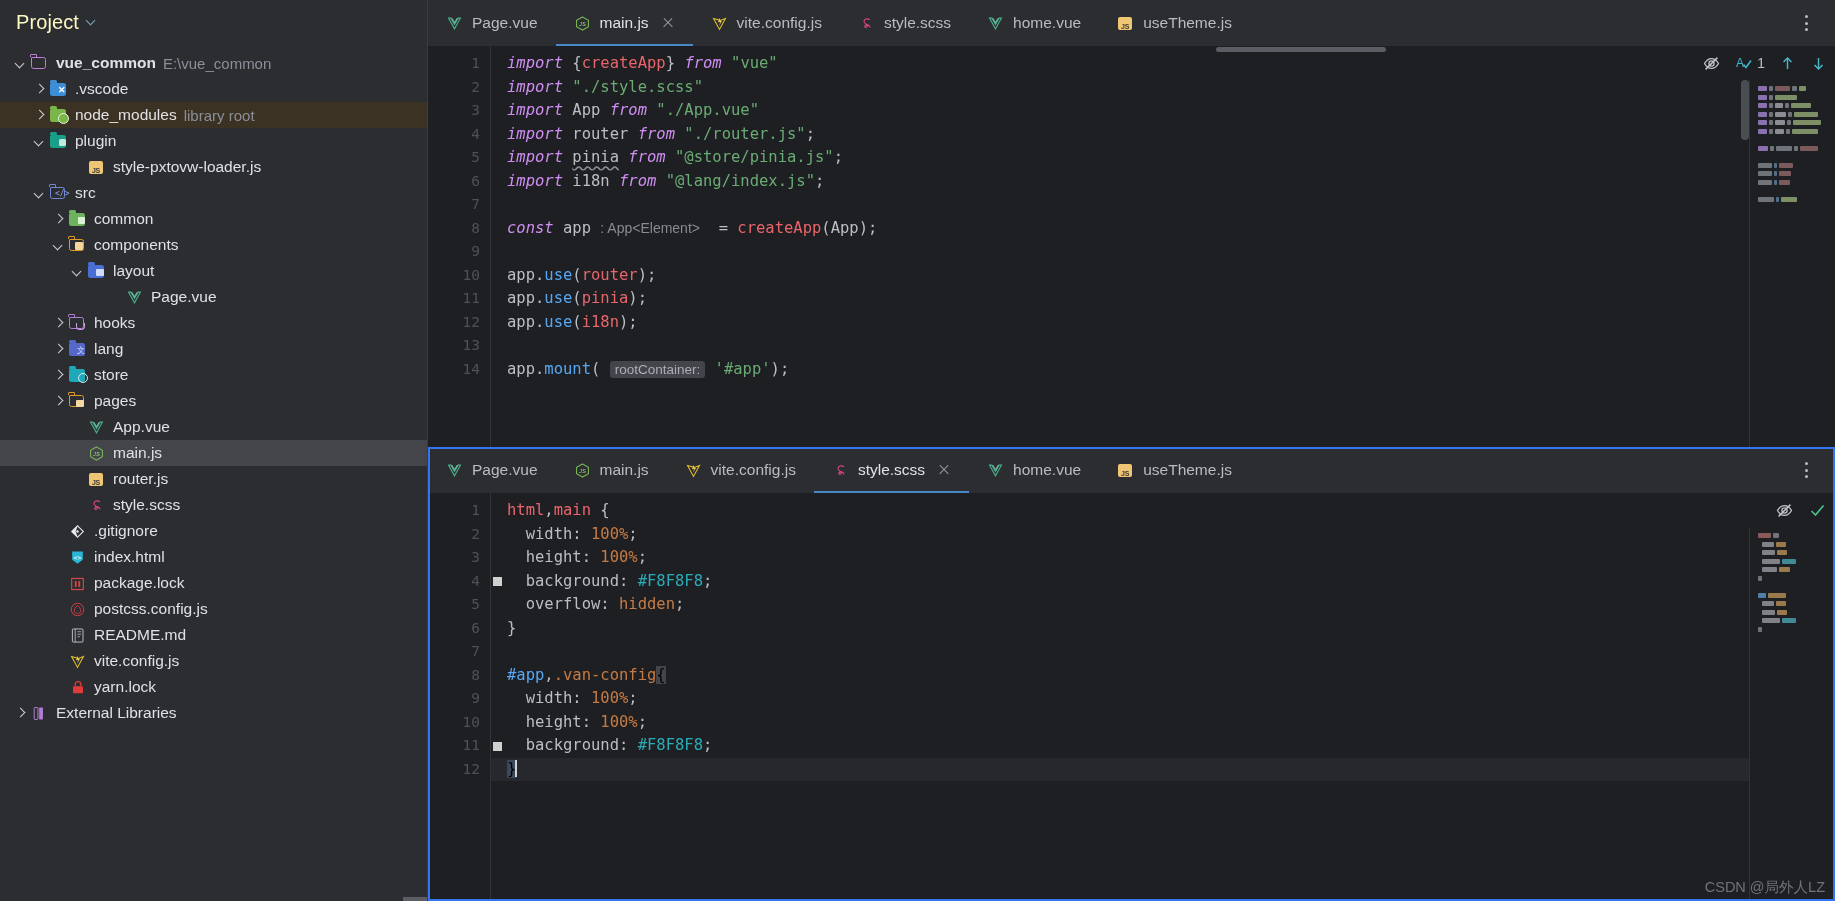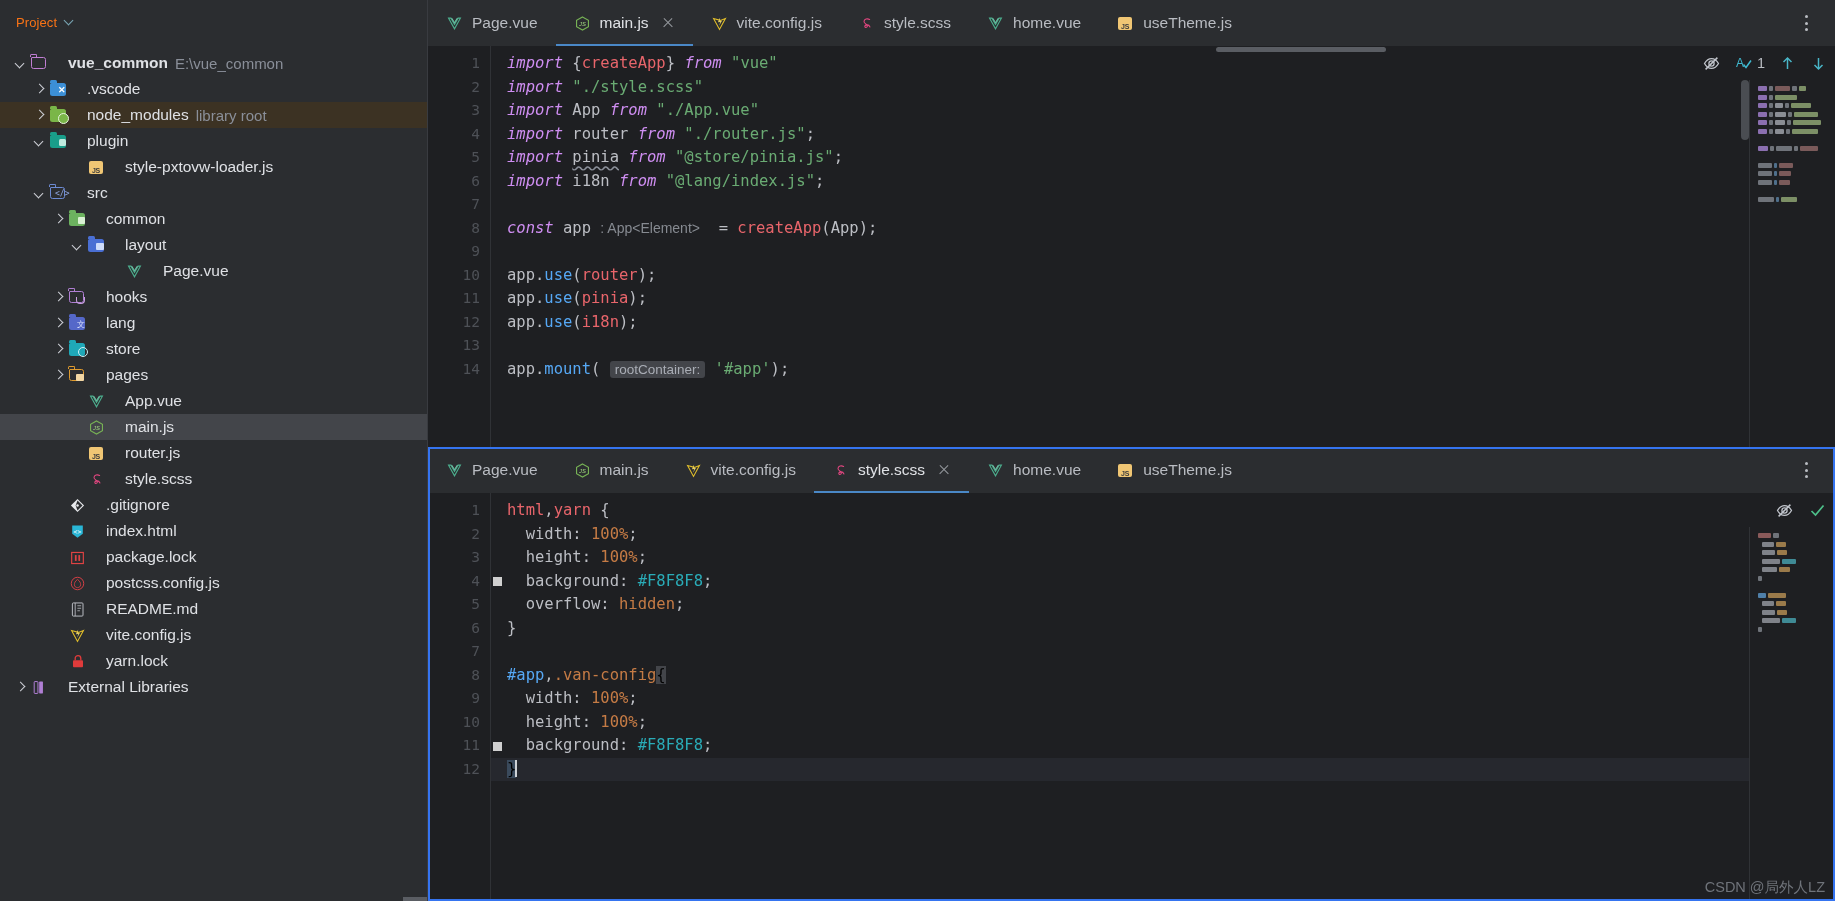--- a/index.html
+++ b/index.html
@@ -28,22 +28,22 @@
     overflow: hidden;
   }
   .sidebar-header {
     height: 44px;
     display: flex;
     align-items: center;
     padding-left: 16px;
     gap: 7px;
   }
   .sidebar-title {
-    color: #f97316;
-    font-size: 13px;
+    color: #fef9c3;
+    font-size: 20px;
     letter-spacing: .1px;
   }
   .chev-down-small {
     width: 12px; height: 12px;
     position: relative;
     display: inline-block;
   }
   .chev-down-small::after {
     content: "";
     position: absolute;
@@ -79,21 +79,21 @@
     border-bottom:1.7px solid #ced0d6;
     transform: rotate(-45deg);
   }
   .arrow.open::after { transform: rotate(45deg); left:1px; top:2.5px;}
   .ic {
     width: 18px; height: 18px; min-width:18px;
     margin-right: 7px;
     position: relative;
     display: inline-block;
   }
-  .label { color:#dfe1e5;margin-left:12px; }
+  .label { color:#dfe1e5; }
   .label.bold { font-weight: bold; }
   .dim { color: #8a8f99; margin-left: 7px; font-size: 15px;}
 
   
   .fold {
     position:absolute; left:0; top:3px;
     width:16px; height:12.5px;
     border-radius: 1.5px 2.5px 2.5px 2.5px;
   }
   .fold::before {
@@ -391,20 +391,31 @@
         <div class="tree-row">
           <span style="width: 48px; min-width: 48px;"></span>
           <span class="tw">
             <span class="arrow"></span>
           </span>
           <span class="ic">
             <span class="fold" style="background:#6cb25f"></span>
             <span style="position:absolute;left:9px;top:7px;width:6.5px;height:6.5px;background:#d9f0d3;border-radius:1px;"></span>
           </span>
           <span class="label">common</span>
+        </div>
+        <div class="tree-row">
+          <span style="width: 48px; min-width: 48px;"></span>
+          <span class="tw">
+            <span class="arrow open"></span>
+          </span>
+          <span class="ic">
+            <span class="fold-outline" style="--fc:#e09b2e"></span>
+            <span style="position:absolute;left:6px;top:6px;width:8px;height:8px;background:#f5d59a;border-radius:1px;"></span>
+          </span>
+          <span class="label">components</span>
         </div>
         <div class="tree-row">
           <span style="width: 67px; min-width: 67px;"></span>
           <span class="tw">
             <span class="arrow open"></span>
           </span>
           <span class="ic">
             <span class="fold" style="background:#4a6fd4"></span>
             <span style="position:absolute;left:8px;top:6.5px;width:7.5px;height:7.5px;background:#cfdcfa;border-radius:1px;"></span>
           </span>
@@ -884,21 +895,21 @@
             <div class="gline">6</div>
             <div class="gline">7</div>
             <div class="gline">8</div>
             <div class="gline">9</div>
             <div class="gline">10</div>
             <div class="gline">11<span class="mark"></span></div>
             <div class="gline">12</div>
           </div>
         <div class="vsep"></div>
         <div class="code" id="bot-code">
-            <div class="cline"><span class="tagc">html</span><span class="punct">,</span><span class="tagc">yarn</span><span class="punct"> </span><span class="punct">{</span></div>
+            <div class="cline"><span class="tagc">html</span><span class="punct">,</span><span class="tagc">main</span><span class="punct"> </span><span class="punct">{</span></div>
             <div class="cline"><span class="punct">  </span><span class="prop">width</span><span class="punct">: </span><span class="val">100%</span><span class="punct">;</span></div>
             <div class="cline"><span class="punct">  </span><span class="prop">height</span><span class="punct">: </span><span class="val">100%</span><span class="punct">;</span></div>
             <div class="cline"><span class="punct">  </span><span class="prop">background</span><span class="punct">: </span><span class="hexv">#F8F8F8</span><span class="punct">;</span></div>
             <div class="cline"><span class="punct">  </span><span class="prop">overflow</span><span class="punct">: </span><span class="val">hidden</span><span class="punct">;</span></div>
             <div class="cline"><span class="punct">}</span></div>
             <div class="cline">&nbsp;</div>
             <div class="cline"><span class="fn">#app</span><span class="punct">,</span><span class="val">.van-config</span><span class="match-brace">{</span></div>
             <div class="cline"><span class="punct">  </span><span class="prop">width</span><span class="punct">: </span><span class="val">100%</span><span class="punct">;</span></div>
             <div class="cline"><span class="punct">  </span><span class="prop">height</span><span class="punct">: </span><span class="val">100%</span><span class="punct">;</span></div>
             <div class="cline"><span class="punct">  </span><span class="prop">background</span><span class="punct">: </span><span class="hexv">#F8F8F8</span><span class="punct">;</span></div>

